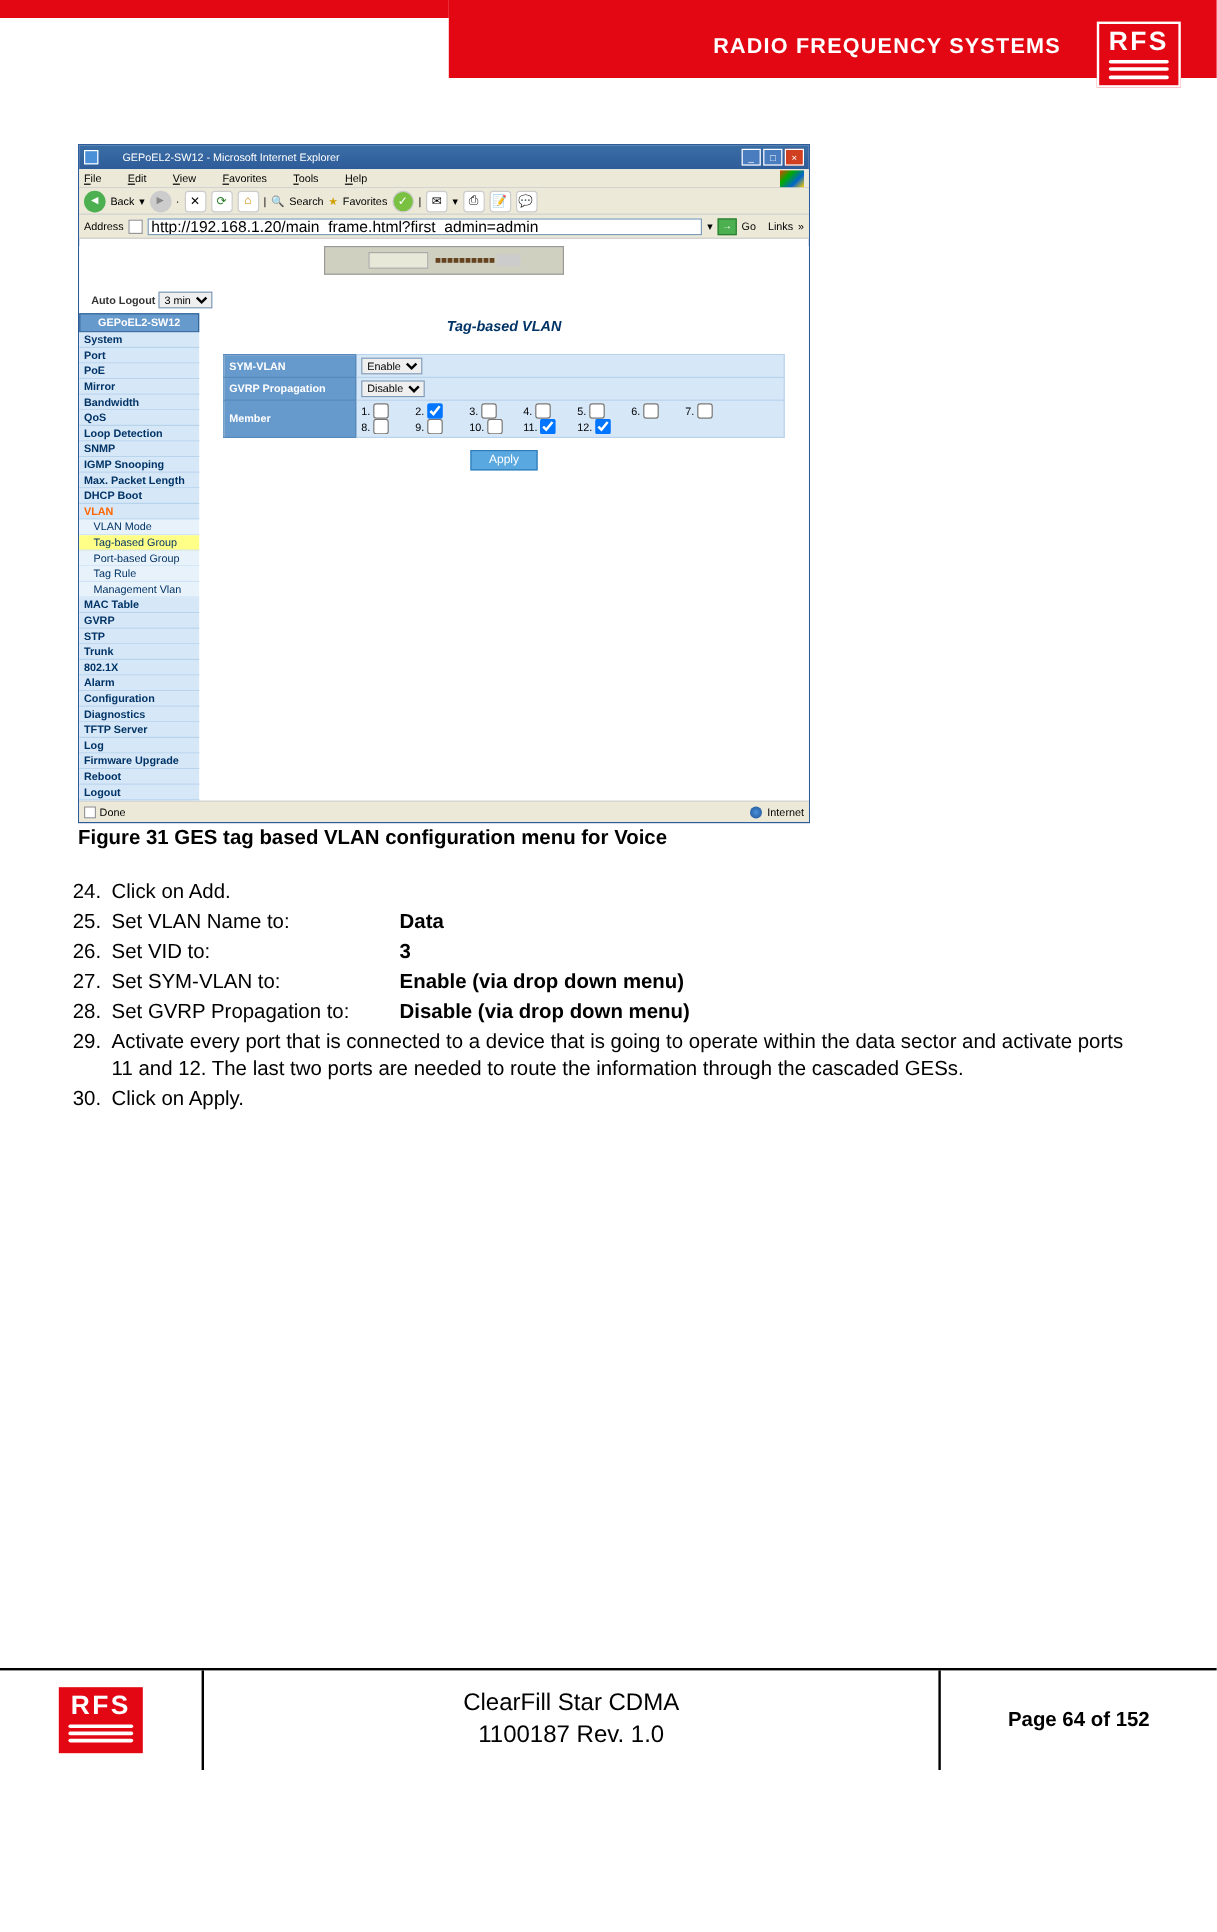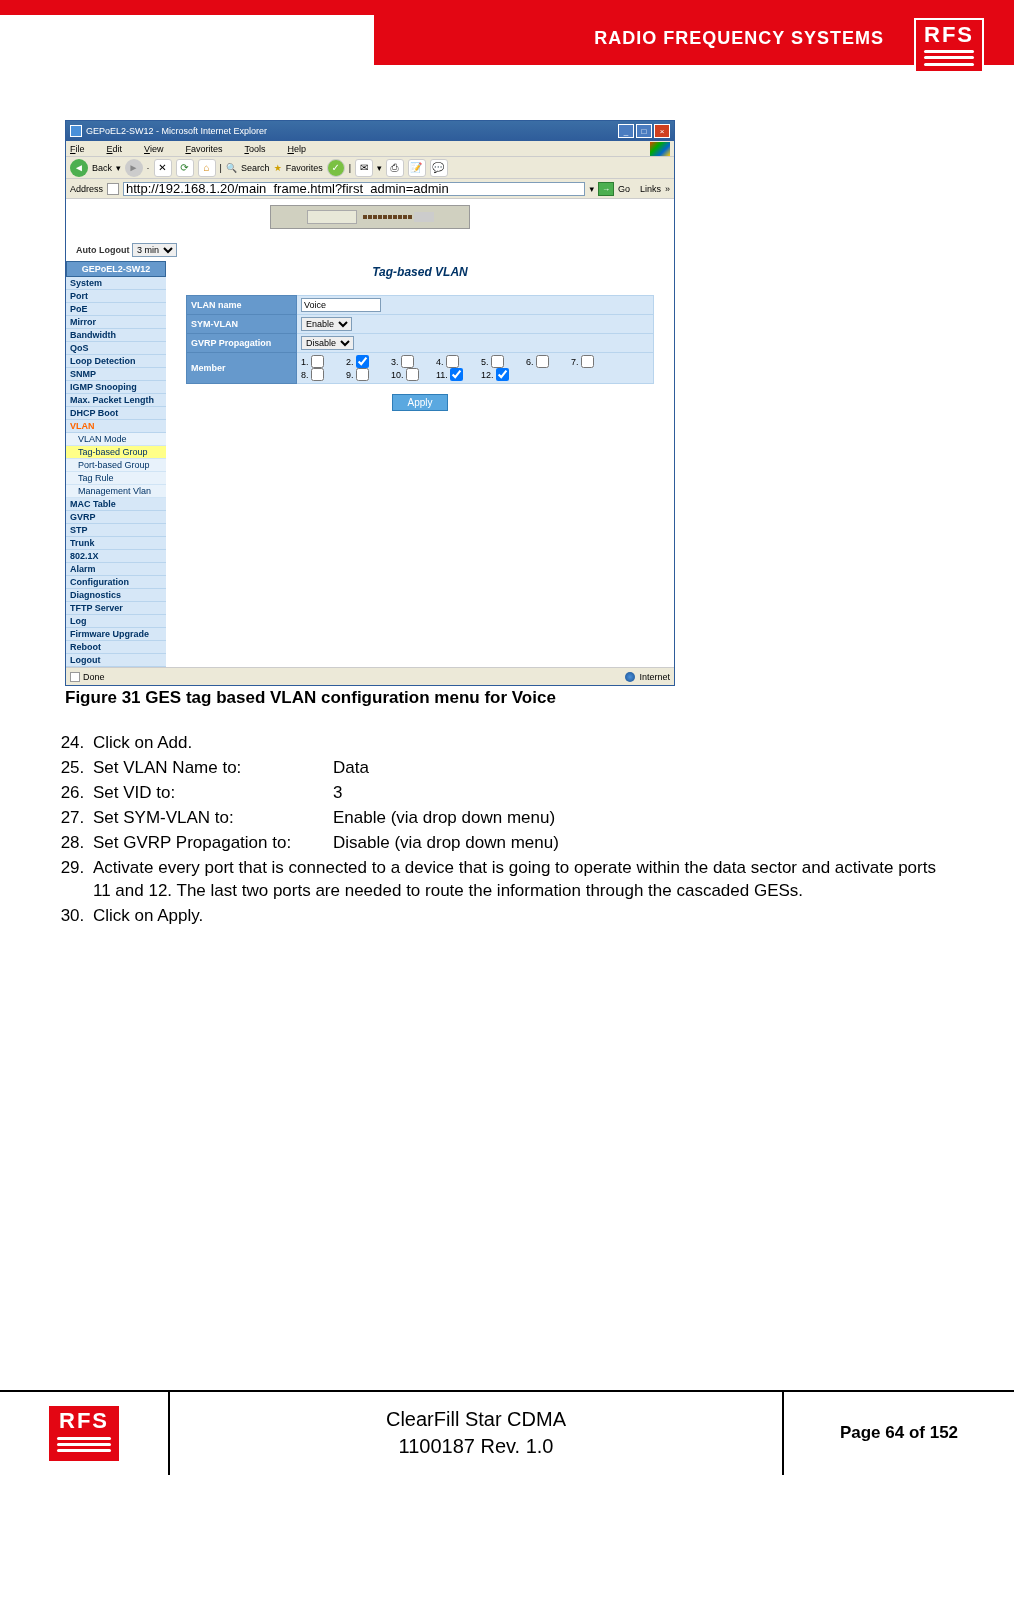--- a/index.html
+++ b/index.html
@@ -13,21 +13,21 @@
   .rfs-logo { position: absolute; top: 18px; right: 30px; width: 70px; height: 55px; border: 2.5px solid #fff; background: #e30613; }
   .rfs-logo .t { color: #fff; font-weight: bold; font-size: 22px; text-align: center; padding-top: 2px; letter-spacing: 2px; }
   .rfs-logo .waves { height: 20px; display: flex; flex-direction: column; justify-content: space-around; padding: 0 8px; }
   .rfs-logo .wave { height: 3px; background: #fff; border-radius: 2px; }
   
   
   .main { padding: 20px 60px 20px 65px; }
   
   
   .screenshot { width: 610px; border: 1px solid #2e5c9a; background: #fff; font-family: Tahoma, sans-serif; font-size: 9px; }
-  .titlebar { height: 20px; background: linear-gradient(#3b6ea5,#2e5c9a); display: flex; align-items: center; padding: 0 4px; color: #fff; gap: 4px; }
+  .titlebar { height: 20px; background: linear-gradient(#3b6ea5,#2e5c9a); display: flex; align-items: center; padding: 0 4px; color: #fff; gap: 20px; }
   .titlebar .ticon { width: 12px; height: 12px; background: #4a90d9; border: 1px solid #fff; }
   .titlebar .buttons { margin-left: auto; display: flex; gap: 2px; }
   .tb { width: 16px; height: 14px; border: 1px solid #fff; display: flex; align-items: center; justify-content: center; font-size: 8px; }
   .tb.min { background: #4a7cc0; }
   .tb.max { background: #4a7cc0; }
   .tb.close { background: #d04020; }
   .menubar { height: 16px; background: #ece9d8; display: flex; align-items: center; padding: 0 4px; gap: 22px; font-size: 9px; border-bottom: 1px solid #ccc; }
   .menubar span:first-letter { text-decoration: underline; }
   .winflag { margin-left: auto; width: 20px; height: 14px; background: linear-gradient(135deg,#d40,#0a0,#06c,#fc0); }
   .toolbar { height: 22px; background: #ece9d8; display: flex; align-items: center; padding: 0 4px; gap: 4px; border-bottom: 1px solid #ccc; }
@@ -76,21 +76,21 @@
   .statusbar .right { margin-left: auto; display: flex; align-items: center; gap: 4px; padding-left: 28px; }
   .statusbar .globe { width: 10px; height: 10px; border-radius: 50%; background: radial-gradient(#4a90d9,#1a5090); }
   
   
   .fig-caption { font-weight: bold; font-size: 17px; margin-top: 2px; }
   
   
   ol.instructions { margin-top: 24px; margin-left: 24px; font-size: 17px; line-height: 1.35; }
   ol.instructions li { margin-bottom: 2px; padding-left: 4px; }
   .kv { display: inline-block; min-width: 240px; }
-  .kvval { display: inline-block; }
+  .kvval { display: inline-block; font-weight: bold; }
   
   
   .page-footer { border-top: 2px solid #000; display: flex; align-items: stretch; height: 85px; margin-top: 440px; }
   .page-footer > div { border-right: 2px solid #000; display: flex; flex-direction: column; align-items: center; justify-content: center; }
   .page-footer > div:last-child { border-right: none; }
   .footer-logo-cell { width: 170px; }
   .footer-logo { width: 70px; height: 55px; background: #e30613; display: flex; flex-direction: column; }
   .footer-logo .t { color: #fff; font-weight: bold; font-size: 22px; text-align: center; padding-top: 2px; letter-spacing: 2px; }
   .footer-logo .waves { height: 22px; display: flex; flex-direction: column; justify-content: space-around; padding: 2px 8px; }
   .footer-logo .wave { height: 3px; background: #fff; border-radius: 2px; }
@@ -224,24 +224,20 @@
           <div class="sidebar-item">Log</div>
           <div class="sidebar-item">Firmware Upgrade</div>
           <div class="sidebar-item">Reboot</div>
           <div class="sidebar-item">Logout</div>
         </div>
 
         <div class="content-area">
           <div class="content-title">Tag-based VLAN</div>
           <table class="form-tbl">
             <tbody>
-                <tr>
-              <td class="lbl">VLAN name</td>
-              <td class="val"><input type="text" value="Voice" style=""></td>
-            </tr>
             <tr>
               <td class="lbl">SYM-VLAN</td>
               <td class="val"><select><option>Enable</option></select></td>
             </tr>
             <tr>
               <td class="lbl">GVRP Propagation</td>
               <td class="val"><select><option>Disable</option></select></td>
             </tr>
             <tr>
               <td class="lbl">Member</td>

